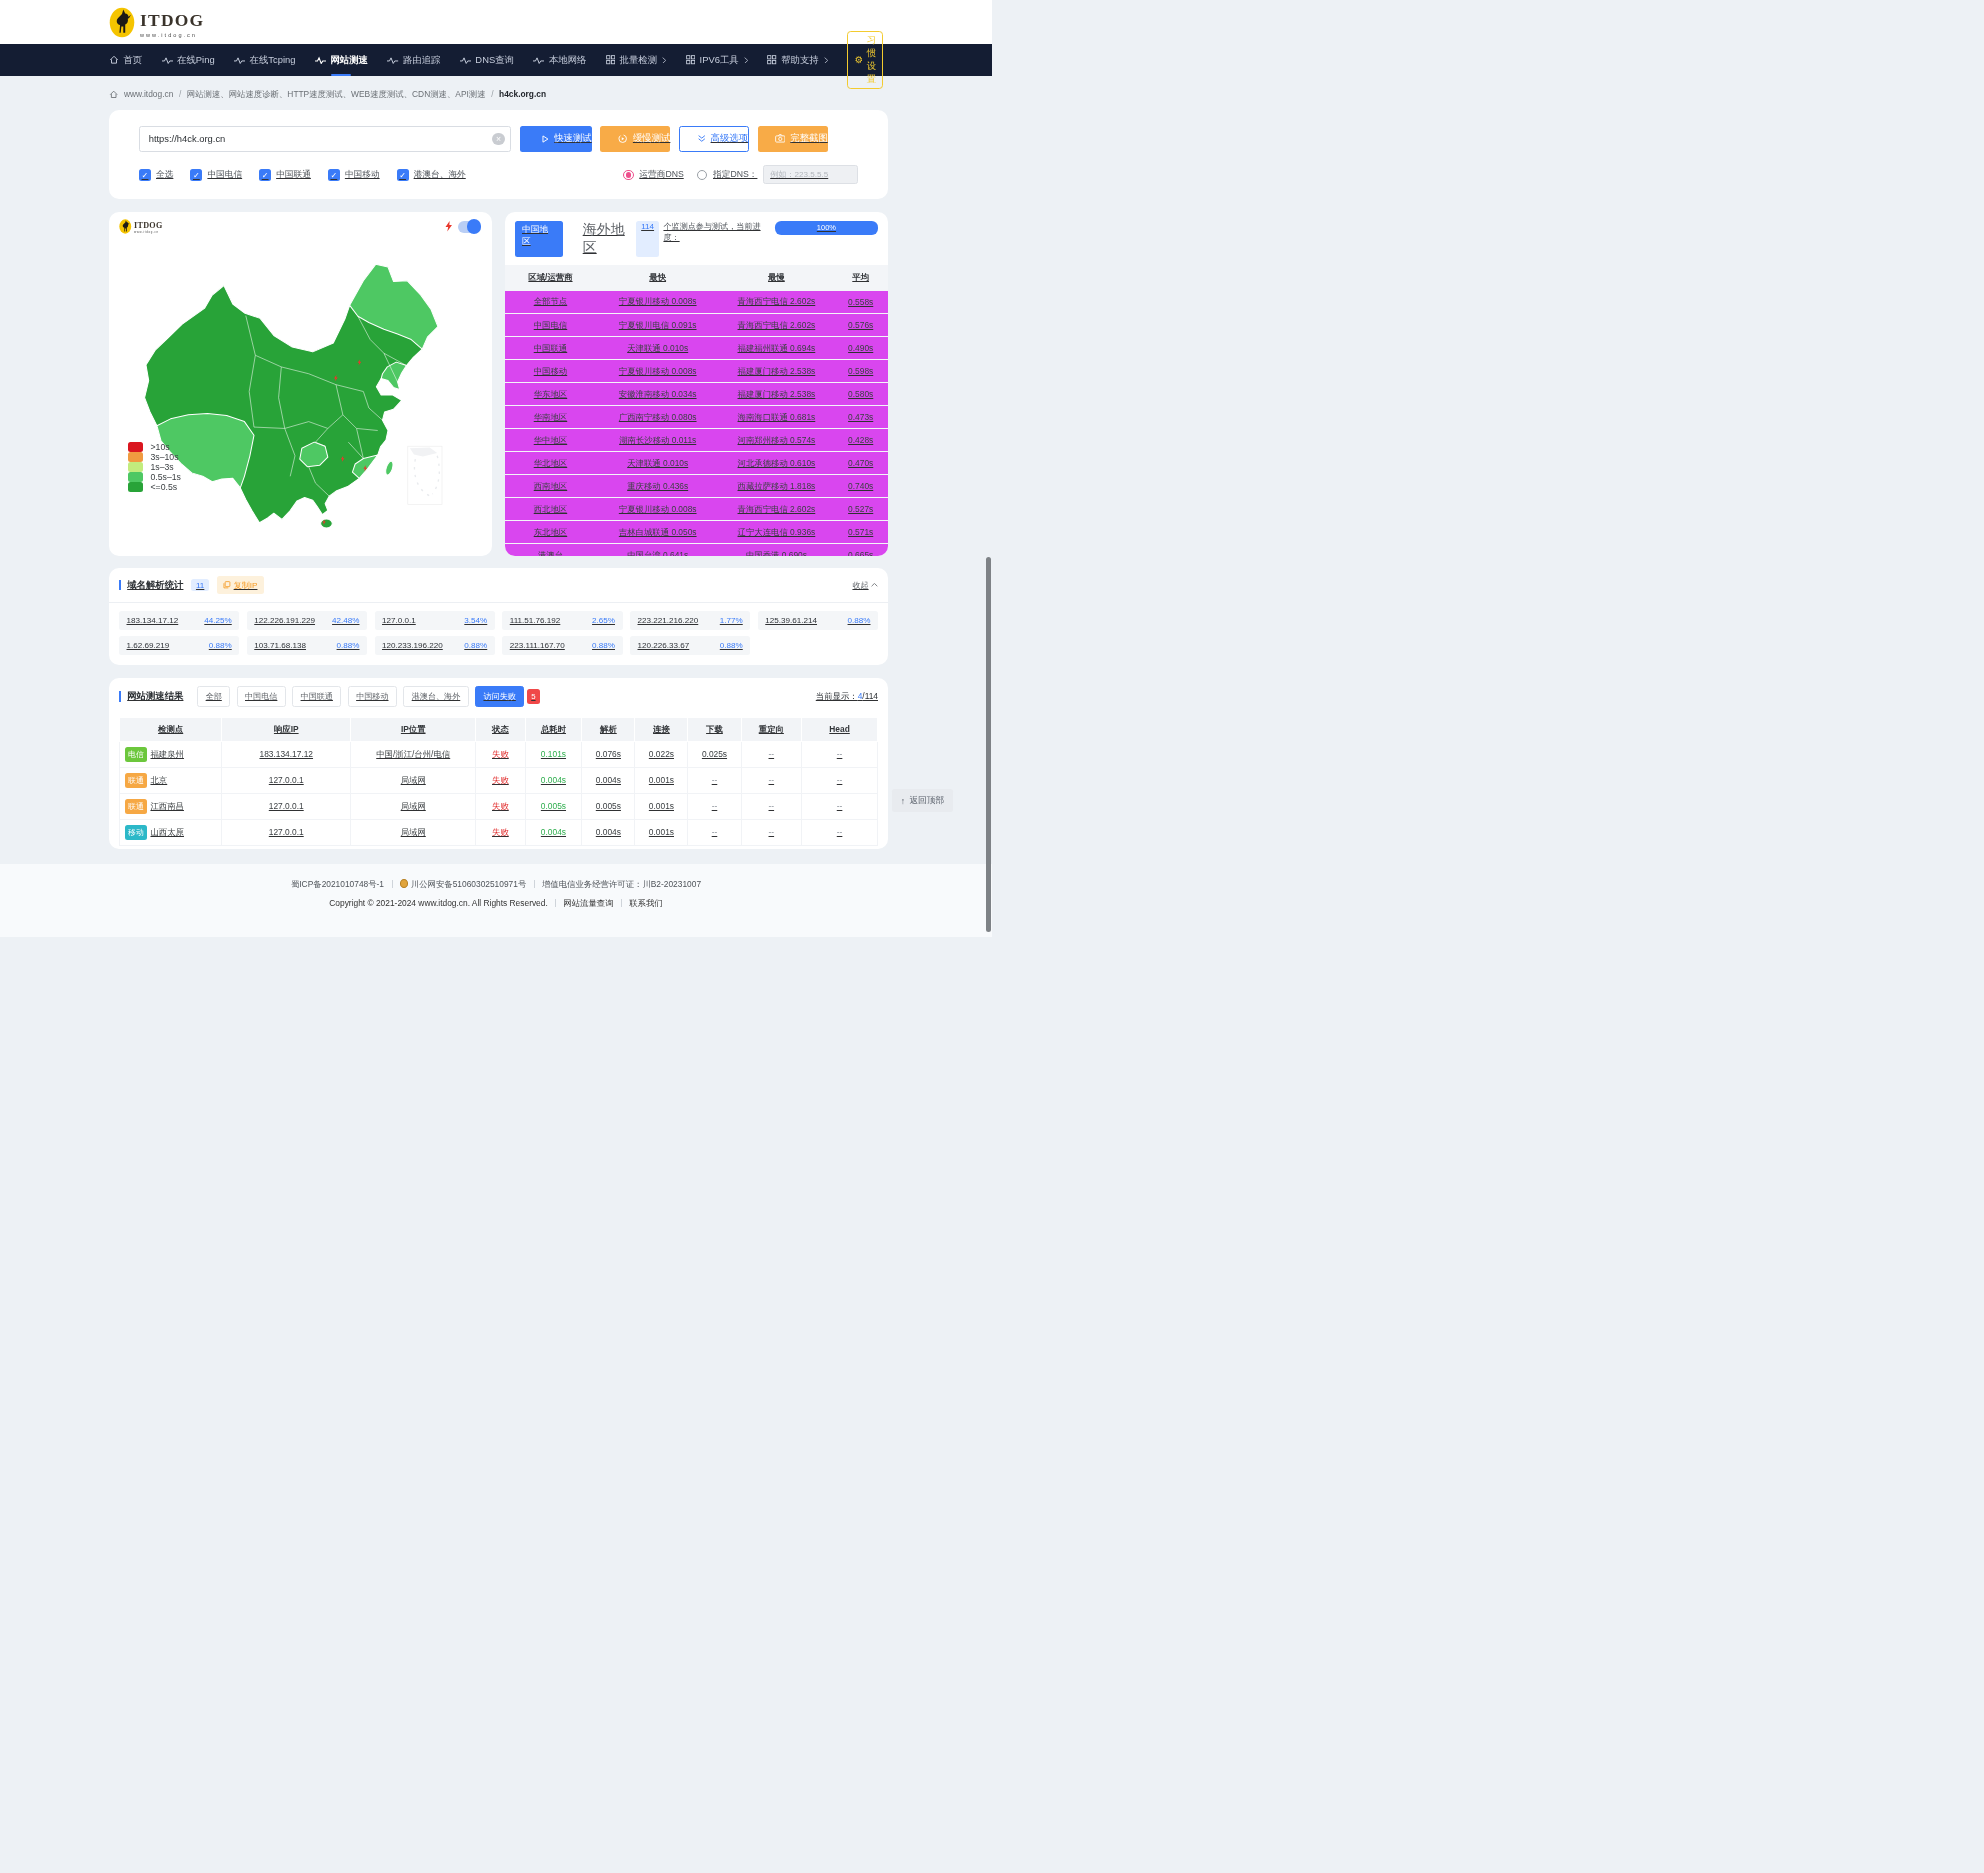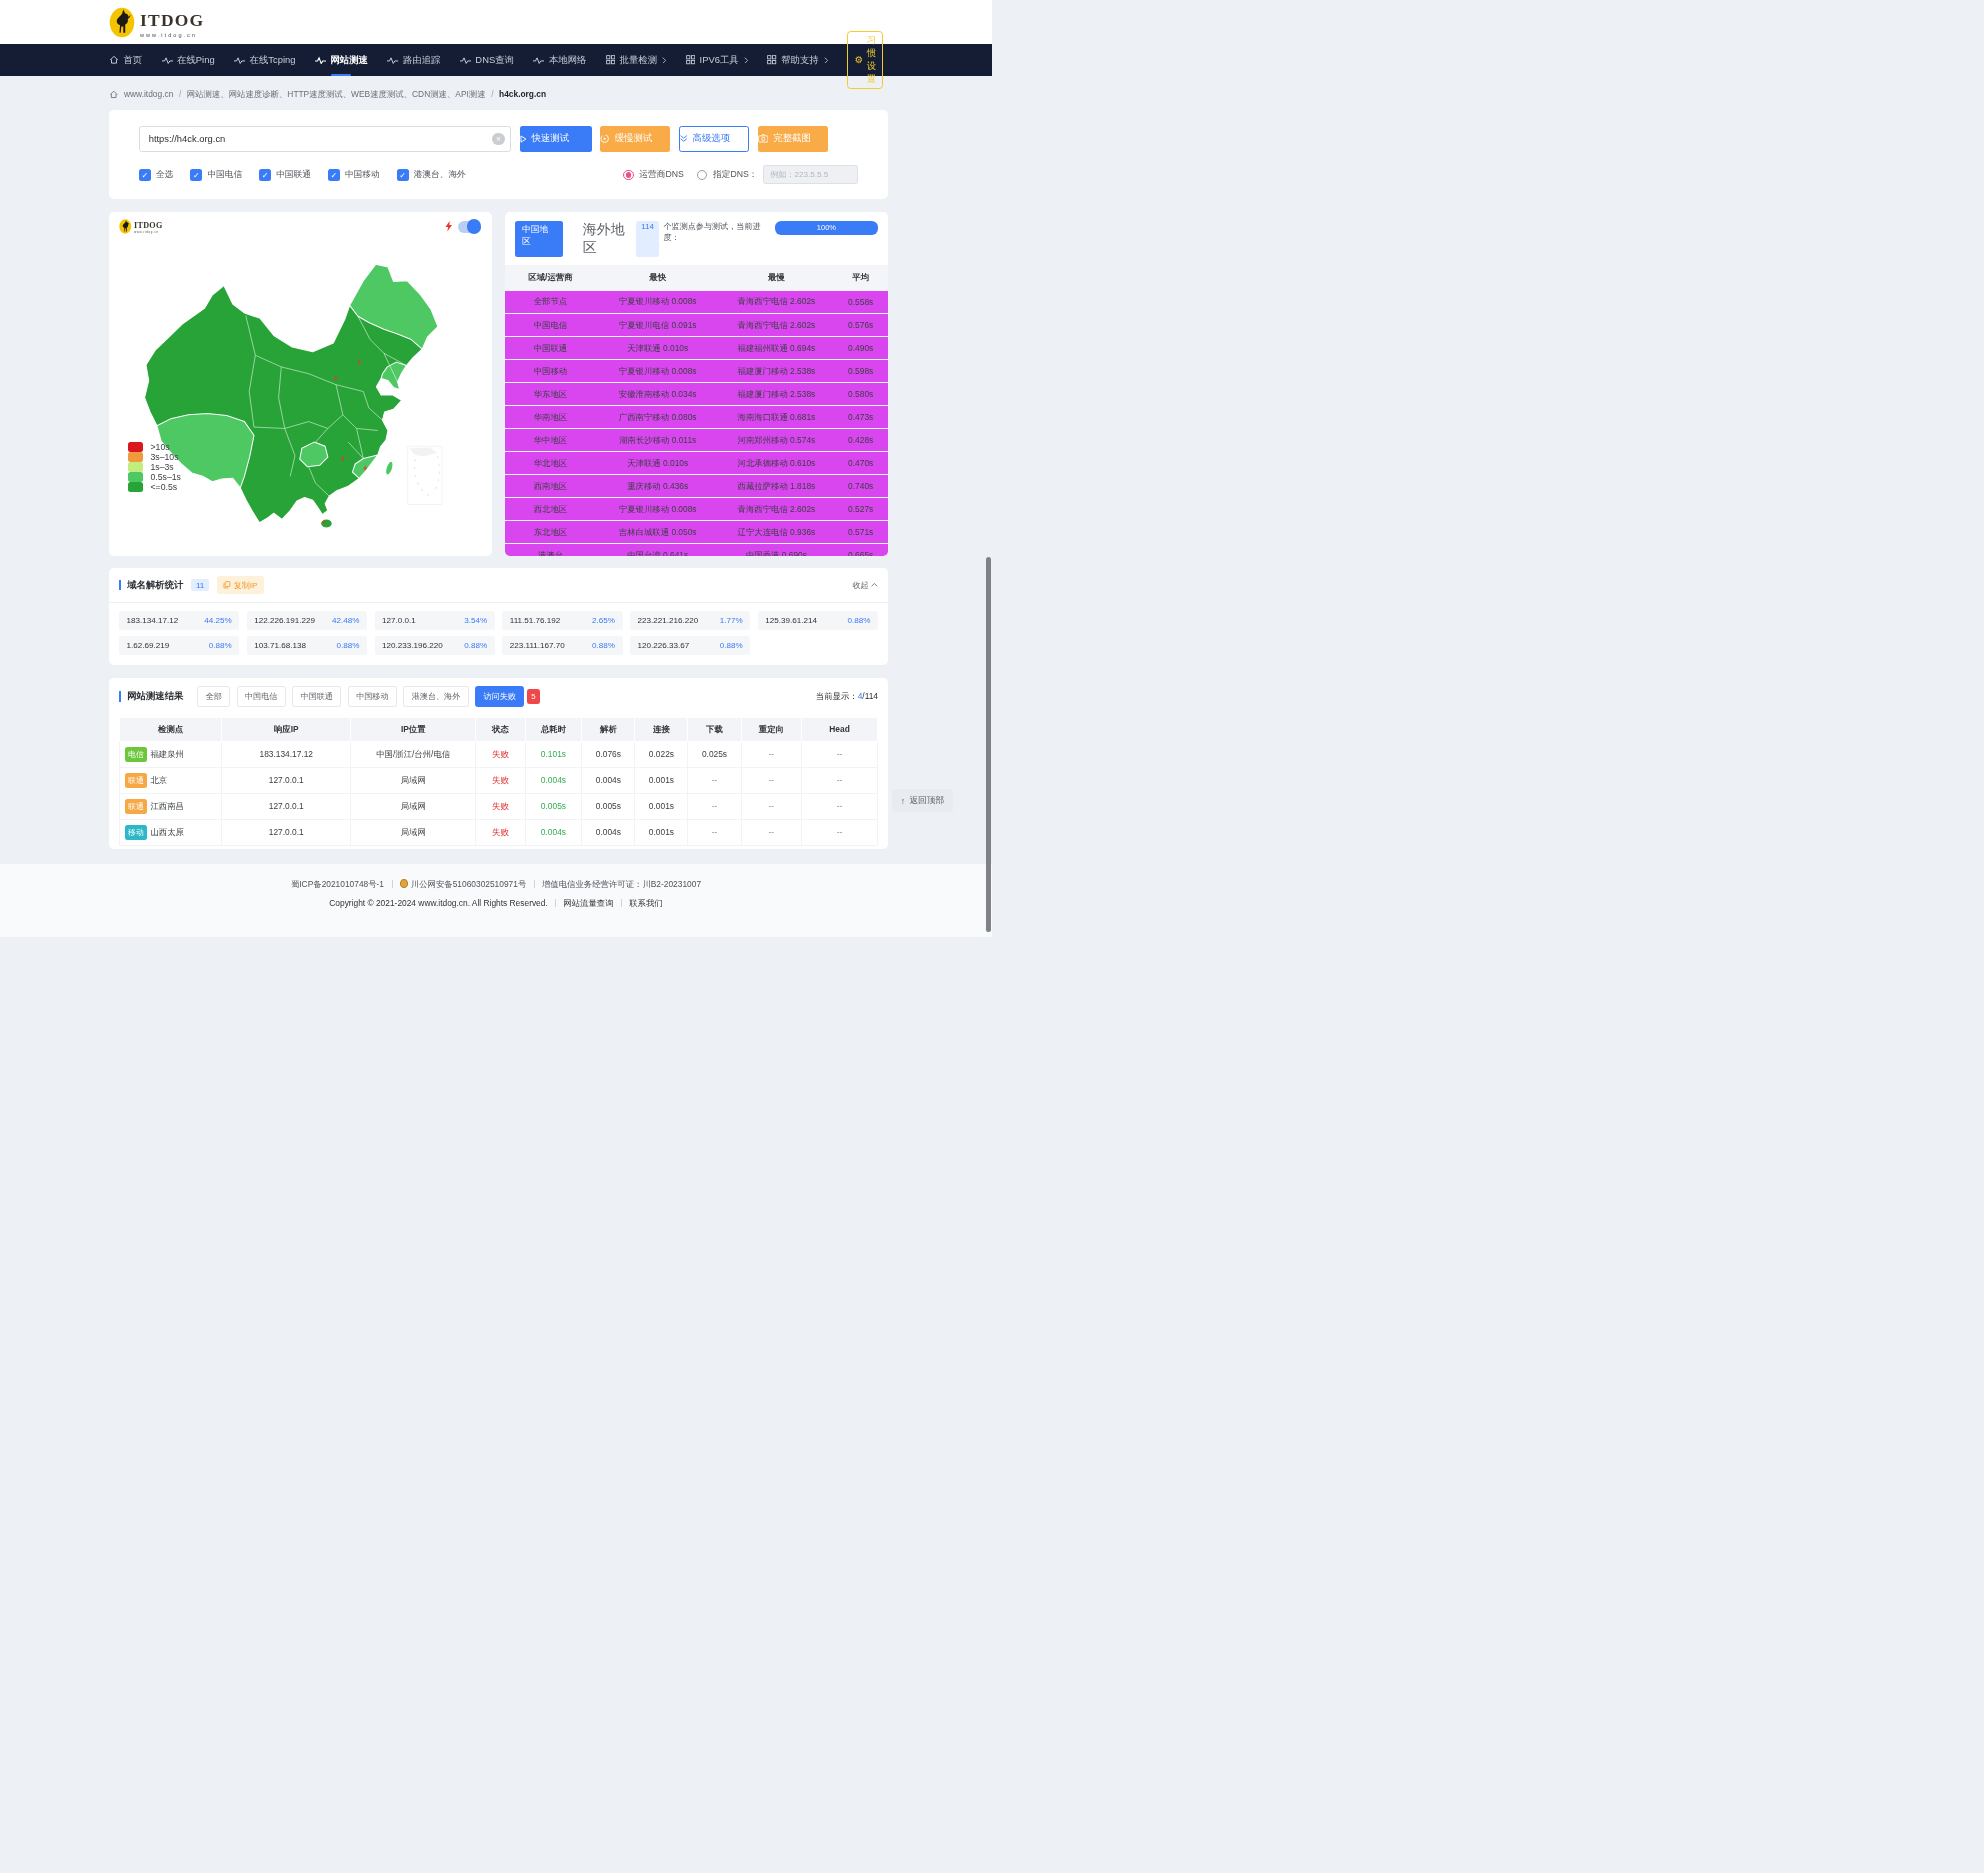--- a/index.html
+++ b/index.html
@@ -25,29 +25,29 @@
   .nav-chevron { opacity:.8; margin-left:0.6px; }
   .settings-btn { margin-left:auto; display:flex; align-items:center; gap:3.7px; border:1.2px solid #f3cb2f; color:#f3cb2f; border-radius:3.7px; padding:1.9px 6.2px 2.5px; font-size:9.4px; cursor:pointer; }
   .gear-glyph { font-size:9.4px; line-height:1; }
 
   
   .breadcrumb { display:flex; align-items:center; gap:5.6px; margin:12.5px 0 10px 0; font-size:8.4px; color:#6b7075; }
   .bc-sep { color:#9aa0a6; }
   .bc-current { color:#1f2329; font-weight:bold; }
 
   
-  .card { background:#fff; border-radius:5px; }
+  .card { background:#fff; border-radius:10px;text-decoration:underline; }
 
   
   .search-card { padding:16.2px 30px 15px; margin-bottom:12.5px; }
   .search-row { display:flex; gap:8.7px; }
   .url-wrap { position:relative; width:372px; }
   .url-input { width:100%; height:26px; border:0.6px solid #d9dde3; border-radius:2.5px; font-size:9.4px; color:#2b2f33; padding:0 26px 0 8.7px; outline:none; font-family:inherit; }
   .clear-btn { position:absolute; right:6.2px; top:6.9px; width:12.5px; height:12.5px; border-radius:50%; background:#c9ccd1; color:#fff; font-size:8.7px; line-height:12px; text-align:center; cursor:pointer; }
-  .btn { height:26px; border-radius:2.5px; display:flex; align-items:center; justify-content:flex-start; gap:5px; font-size:9.4px; cursor:pointer; border:none; font-family:inherit; }
+  .btn { height:26px; border-radius:2.5px; display:flex; align-items:center; justify-content:flex-end; gap:5px; font-size:9.4px; cursor:pointer; border:none; font-family:inherit; }
   .btn-quick { width:72px; background:#3a7bf8; color:#fff; }
   .btn-slow  { width:70px; background:#f8ab47; color:#fff; }
   .btn-adv   { width:70px; background:#fff; border:0.6px solid #3a7bf8; color:#3a7bf8; }
   .btn-shot  { width:70px; background:#f8ab47; color:#fff; }
   .options-row { display:flex; align-items:center; margin-top:13.7px; font-size:8.7px; color:#4f545a; }
   .cb-item { display:flex; align-items:center; margin-right:17px; cursor:pointer; }
   .cb { width:12px; height:12px; border-radius:2.5px; background:#3a7bf8; color:#fff; font-size:8.1px; display:inline-flex; align-items:center; justify-content:center; margin-right:5px; }
   .dns-zone { margin-left:auto; display:flex; align-items:center; gap:5.6px; }
   .radio-on { width:10.6px; height:10.6px; border:1.2px solid #ee4e8c; border-radius:50%; display:inline-flex; align-items:center; justify-content:center; }
   .radio-on i { width:5.6px; height:5.6px; border-radius:50%; background:#ee4e8c; }

